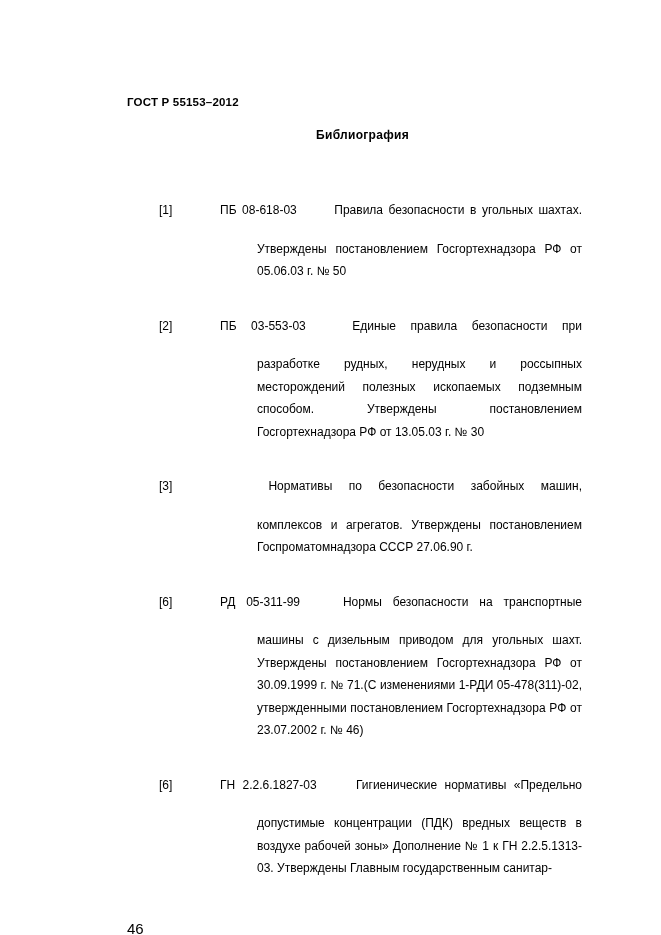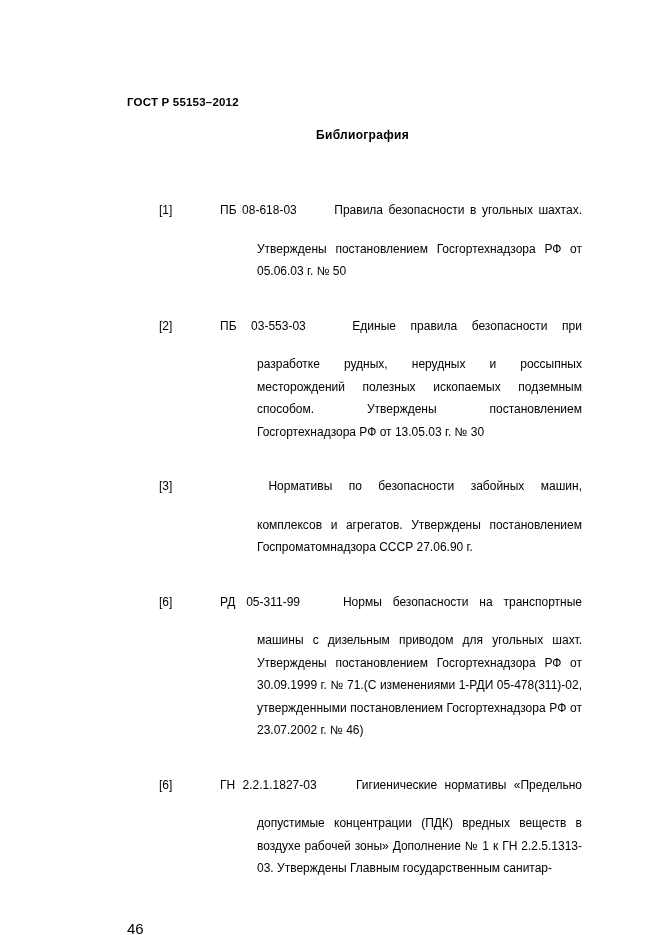--- a/index.html
+++ b/index.html
@@ -65,16 +65,16 @@
 
   <p class="entry"><span class="ref">[3]</span><span class="code"></span> <span class="etext">Нормативы по безопасности забойных машин, комплексов и агрегатов. Утверждены постановлением Госпроматомнадзора СССР 27.06.90 г.</span></p>
 
 
 
   <p class="entry"><span class="ref">[6]</span><span class="code">РД 05-311-99</span> <span class="etext">Нормы безопасности на транспортные машины с дизельным приводом для угольных шахт. Утверждены постановлением Госгортехнадзора РФ от 30.09.1999 г. № 71.(С изменениями 1-РДИ 05-478(311)-02, утвержденными постановлением Госгортехнадзора РФ от 23.07.2002 г. № 46)</span></p>
 
 
 
 
-  <p class="entry"><span class="ref">[6]</span><span class="code">ГН 2.2.1.1827-03</span> <span class="etext">Гигиенические нормативы «Предельно допустимые концентрации (ПДК) вредных веществ в воздухе рабочей зоны» Дополнение № 1 к ГН 2.2.5.1313-03. Утверждены Главным государственным санитар-</span></p>
+  <p class="entry"><span class="ref">[6]</span><span class="code">ГН 2.2.6.1827-03</span> <span class="etext">Гигиенические нормативы «Предельно допустимые концентрации (ПДК) вредных веществ в воздухе рабочей зоны» Дополнение № 1 к ГН 2.2.5.1313-03. Утверждены Главным государственным санитар-</span></p>
 </div>
   <div class="page-number">46</div>
 </div>
 
 </body></html>

